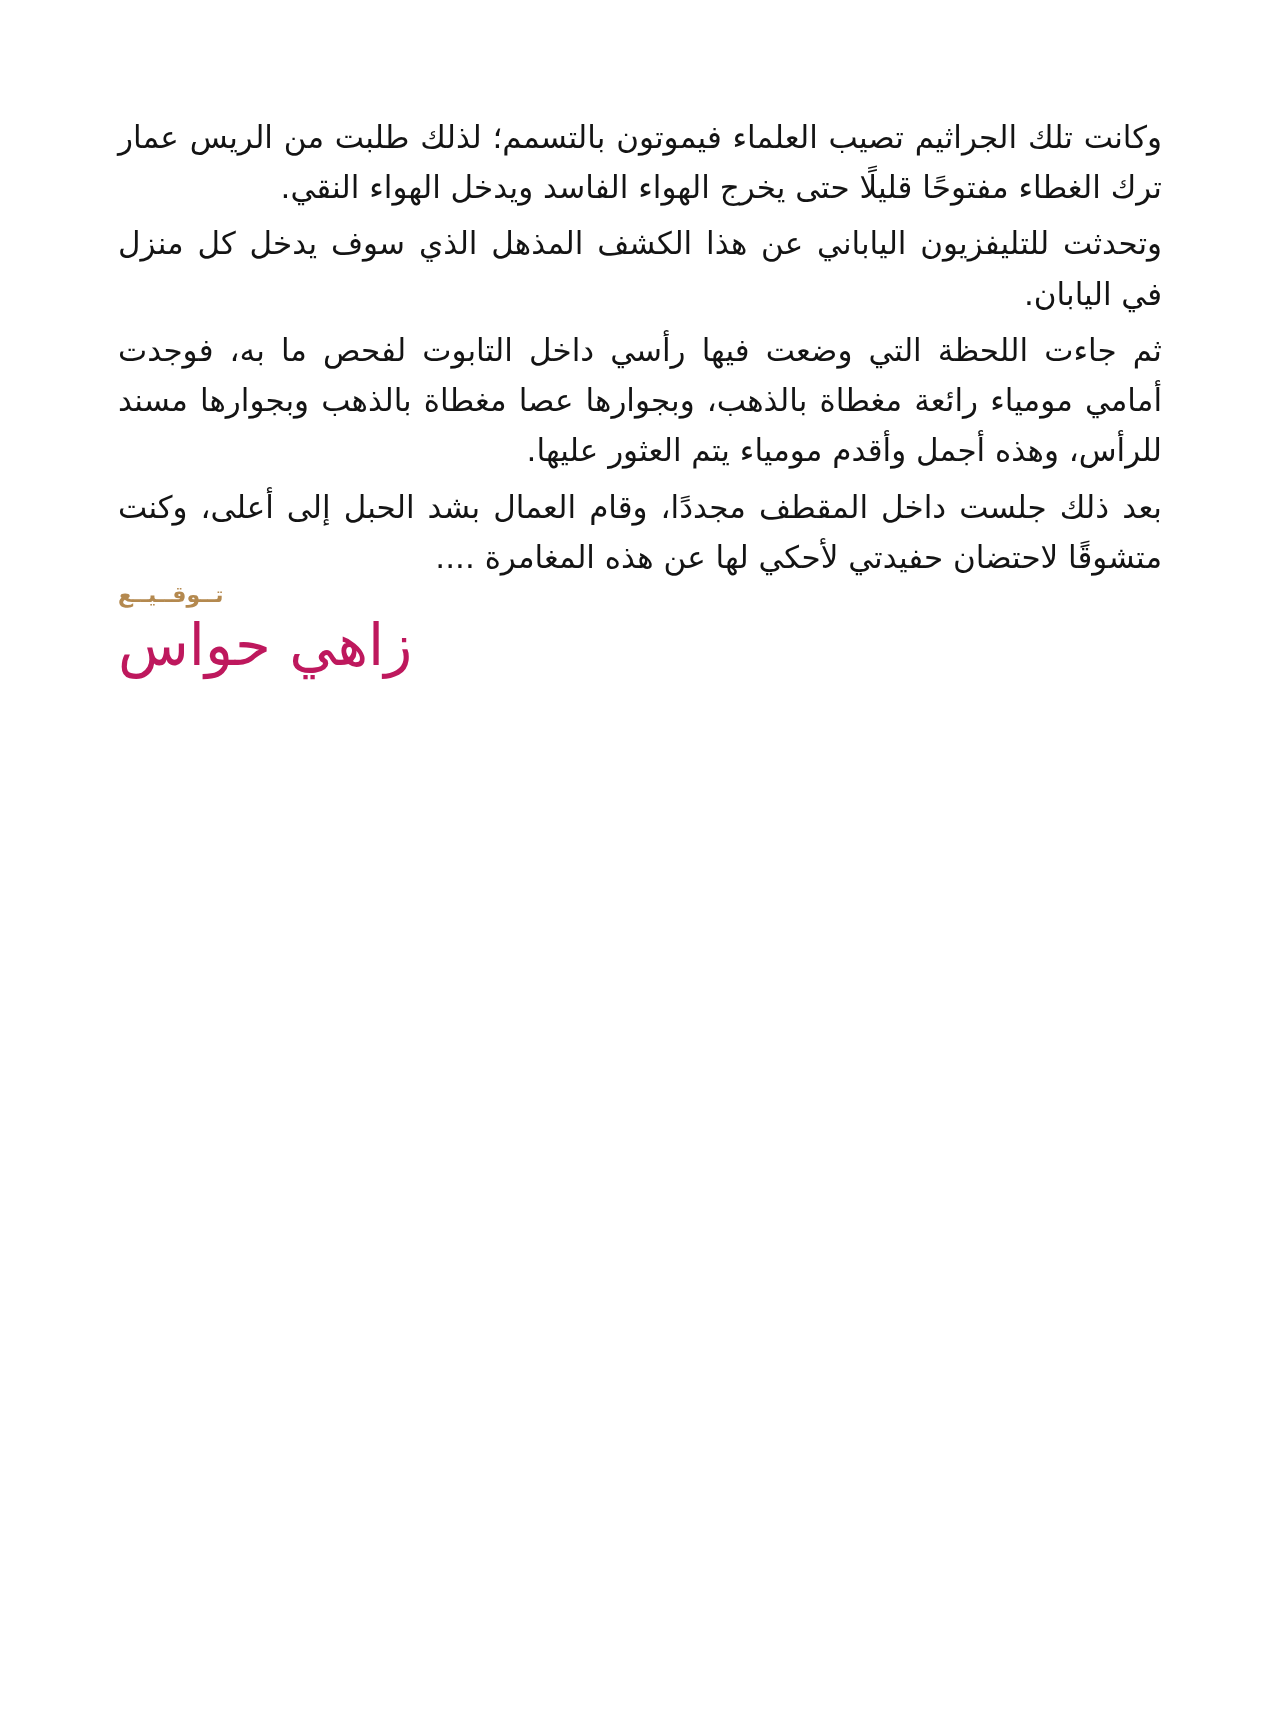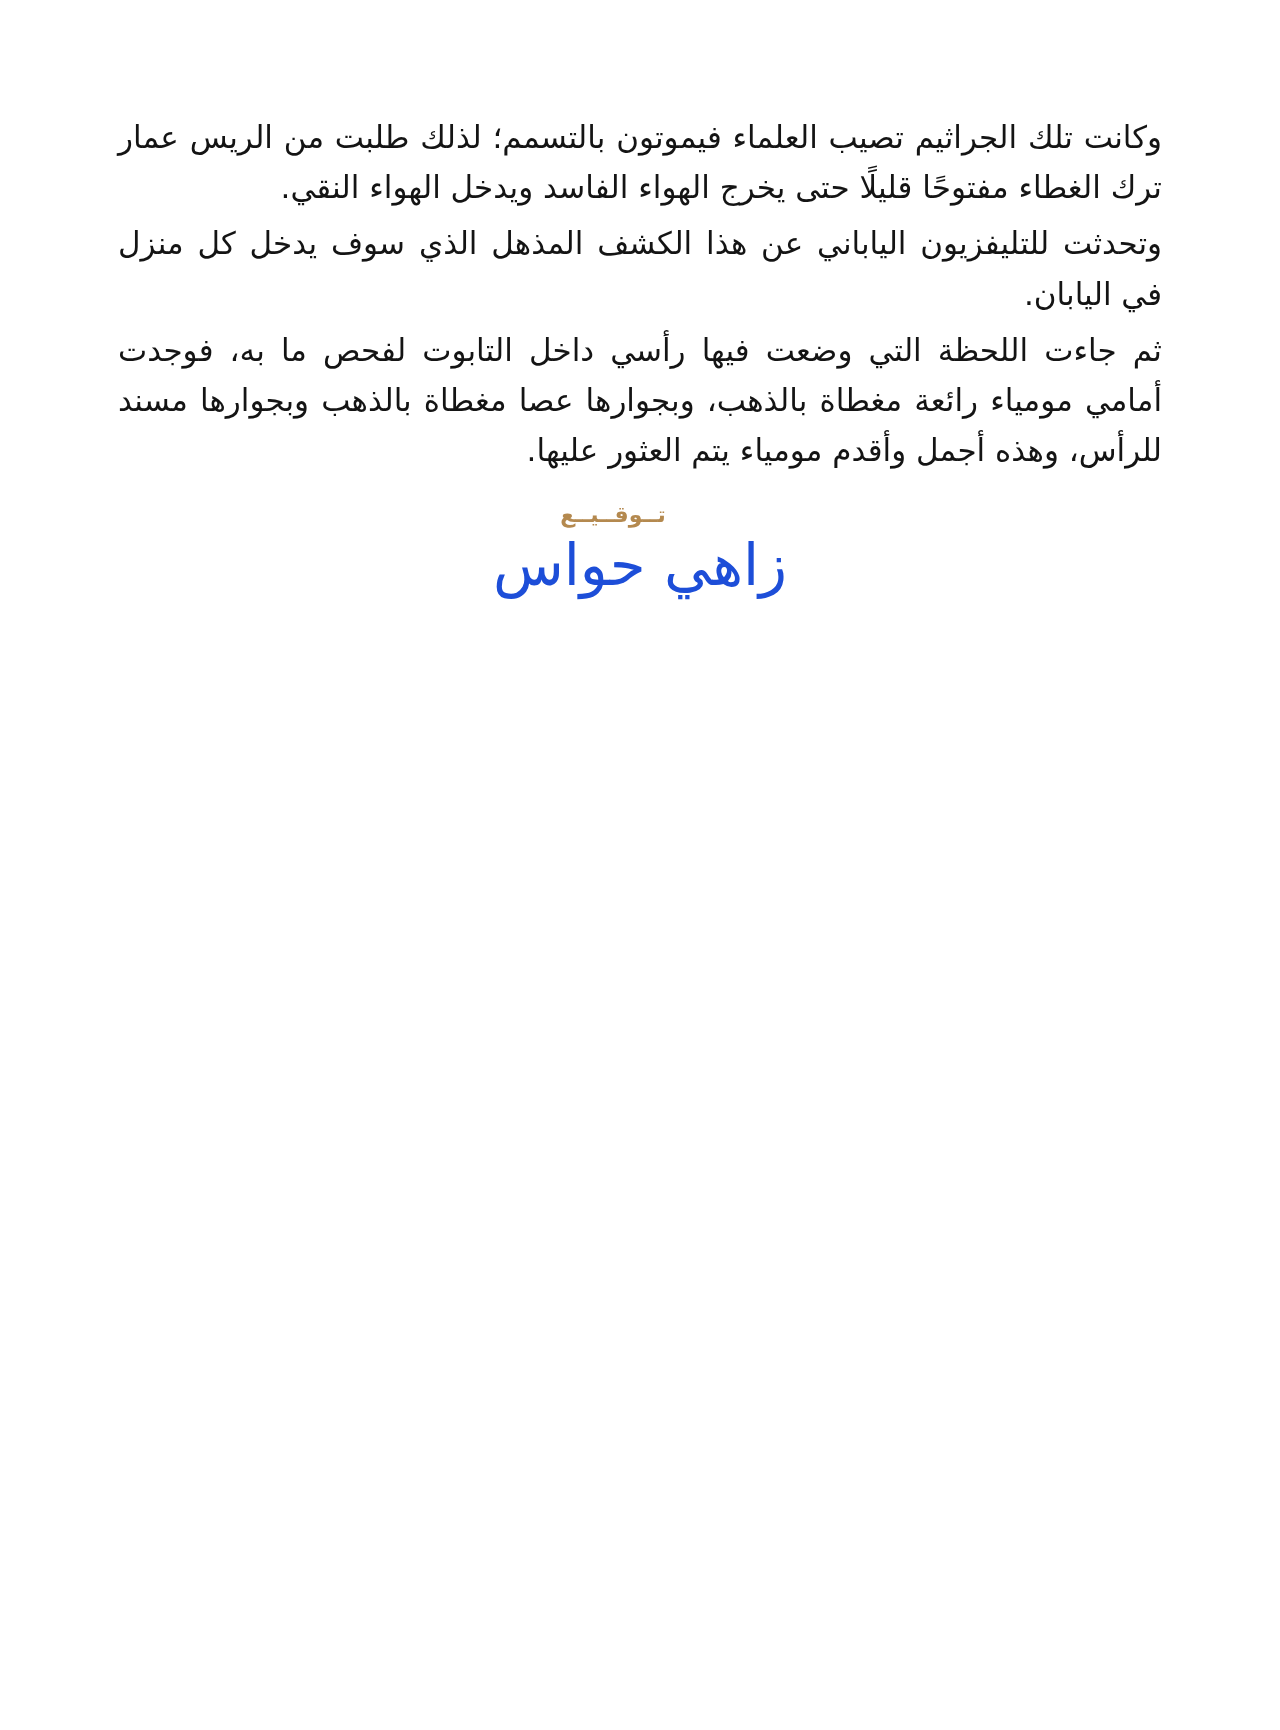--- a/index.html
+++ b/index.html
@@ -27,48 +27,48 @@
     line-height: 1.62;
     text-align: justify;
     text-justify: inter-word;
     color: #141414;
     letter-spacing: 0;
   }
   p.para:last-of-type {
     margin-bottom: 0;
   }
   .signature-block {
-    margin-top: 26px;
     direction: rtl;
-    text-align: center;
+    text-align: left;
   }
   .sig-label {
     font-size: 22px;
     font-weight: bold;
     color: #b4894f;
     letter-spacing: 3px;
     margin: 0 0 2px 0;
     padding-right: 54px;
   }
   .sig-name {
     font-size: 58px;
-    color: #1d4ed8;
+    color: #be185d;
     margin: 0;
     padding-right: 0;
     line-height: 1.25;
     font-family: "DejaVu Sans", "Liberation Sans", sans-serif;
   }
 </style>
 </head>
 <body>
 
 <div class="page">
   <div class="doc-body">
     <p class="para">وكانت تلك الجراثيم تصيب العلماء فيموتون بالتسمم؛ لذلك طلبت من الريس عمار ترك الغطاء مفتوحًا قليلًا حتى يخرج الهواء الفاسد ويدخل الهواء النقي.</p>
     <p class="para">وتحدثت للتليفزيون الياباني عن هذا الكشف المذهل الذي سوف يدخل كل منزل في اليابان.</p>
     <p class="para">ثم جاءت اللحظة التي وضعت فيها رأسي داخل التابوت لفحص ما به، فوجدت أمامي مومياء رائعة مغطاة بالذهب، وبجوارها عصا مغطاة بالذهب وبجوارها مسند للرأس، وهذه أجمل وأقدم مومياء يتم العثور عليها.</p>
+    <p class="para">بعد ذلك جلست داخل المقطف مجددًا، وقام العمال بشد الحبل إلى أعلى، وكنت متشوقًا لاحتضان حفيدتي لأحكي لها عن هذه المغامرة ....</p>
 
     <div class="signature-block">
       <div class="sig-label">تــوقــيــع</div>
       <div class="sig-name">زاهي حواس</div>
     </div>
   </div>
 </div>
 
 </body></html>

